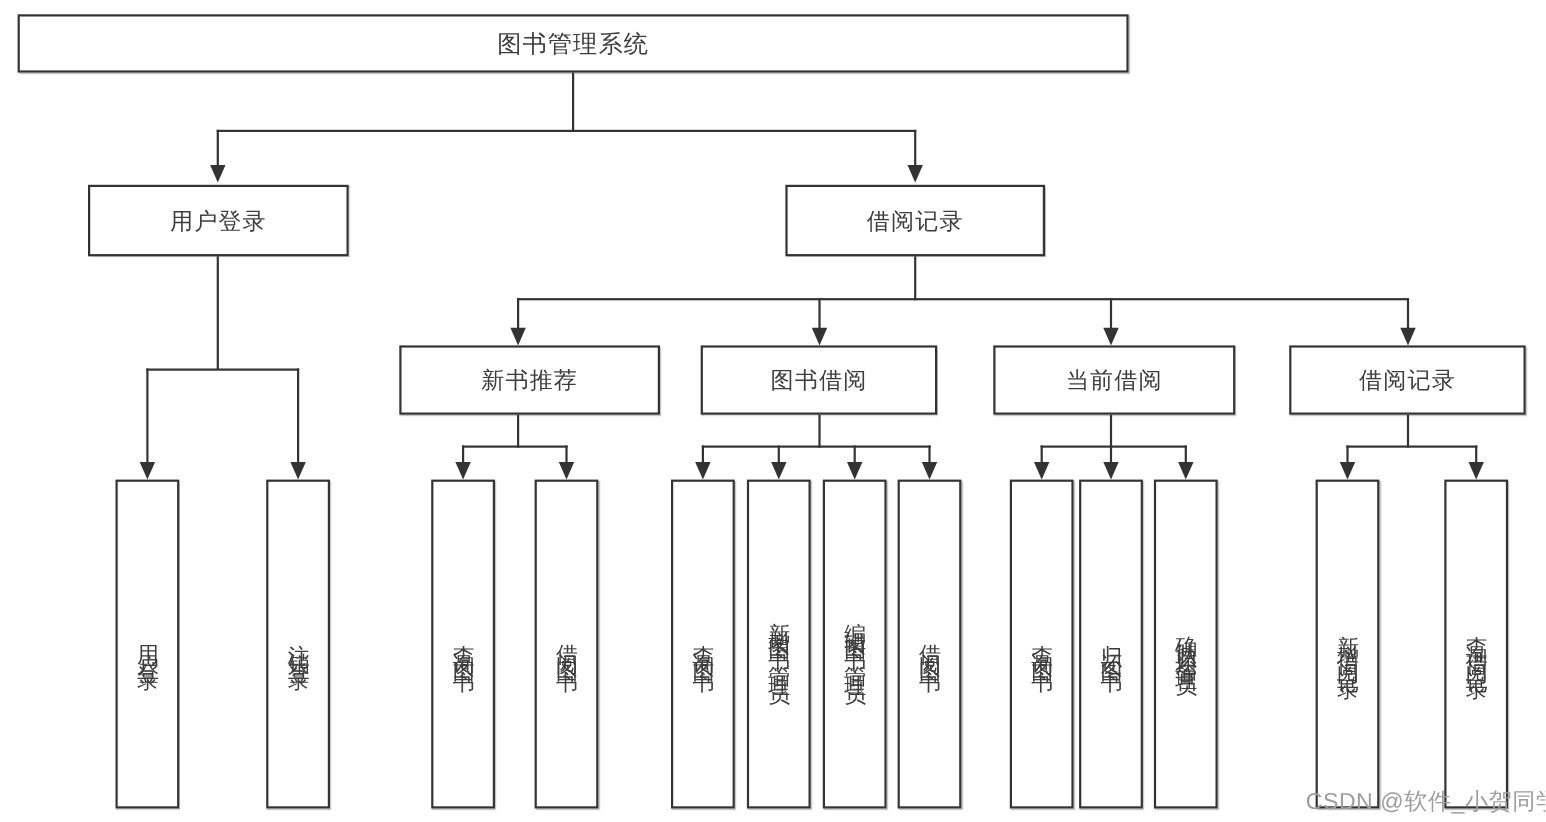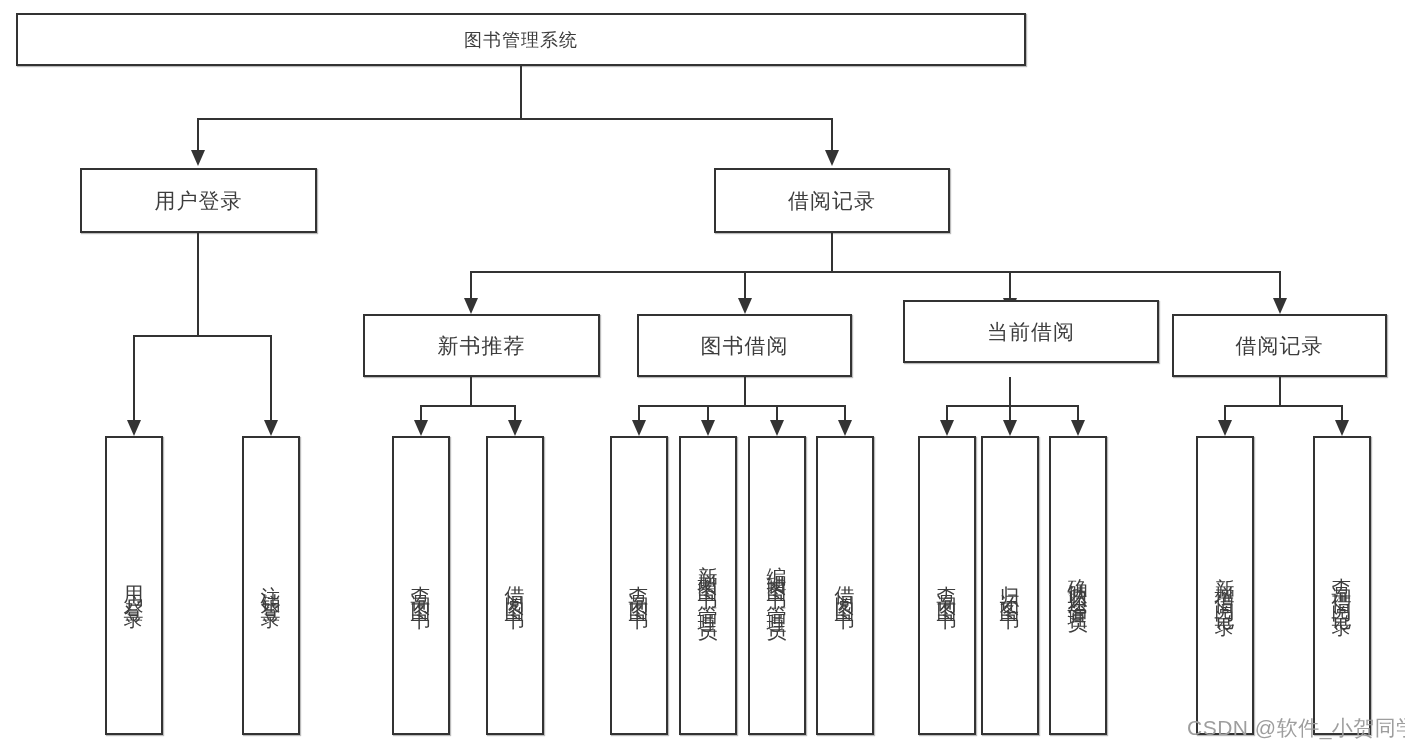--- a/index.html
+++ b/index.html
@@ -13,21 +13,21 @@
   .box{
     position:absolute;
     box-sizing:border-box;
     background:#ffffff;
     border:2px solid #333333;
     display:flex;align-items:center;justify-content:center;
     color:#3d3d3d;
     box-shadow:1px 1px 1px rgba(60,60,60,0.35);
   }
   .h-label{font-size:21px;letter-spacing:1px;white-space:nowrap;}
-  .root-label{font-size:18px;letter-spacing:1px;}
+  .root-label{font-size:22px;letter-spacing:1px;}
   .vtext{
     writing-mode:vertical-rl;
     text-orientation:mixed;
     font-size:20px;
     letter-spacing:8px;
     line-height:1.1;
     color:#3d3d3d;
     white-space:nowrap;
   }
   .vl{position:absolute;width:2px;background:#333333;}
@@ -91,21 +91,21 @@
   <div class="ar" style="left:1003px;top:298px;"></div>
   <div class="vl" style="left:1279px;top:271px;height:28px;"></div>
   <div class="ar" style="left:1273px;top:298px;"></div>
 
   <div class="box" style="left:363px;top:314px;width:237px;height:63px;">
     <span class="h-label">新书推荐</span>
   </div>
   <div class="box" style="left:637px;top:314px;width:215px;height:63px;">
     <span class="h-label">图书借阅</span>
   </div>
-  <div class="box" style="left:903px;top:300px;width:256px;height:63px;font-family:Liberation Mono, monospace;">
+  <div class="box" style="left:903px;top:314px;width:220px;height:63px;font-family:Liberation Mono, monospace;">
     <span class="h-label">当前借阅</span>
   </div>
   <div class="box" style="left:1172px;top:314px;width:215px;height:63px;">
     <span class="h-label">借阅记录</span>
   </div>
 
   <div class="vl" style="left:470px;top:377px;height:30px;"></div>
   <div class="hl" style="left:420px;top:405px;width:96px;"></div>
   <div class="vl" style="left:420px;top:405px;height:16px;"></div>
   <div class="ar" style="left:414px;top:420px;"></div>

